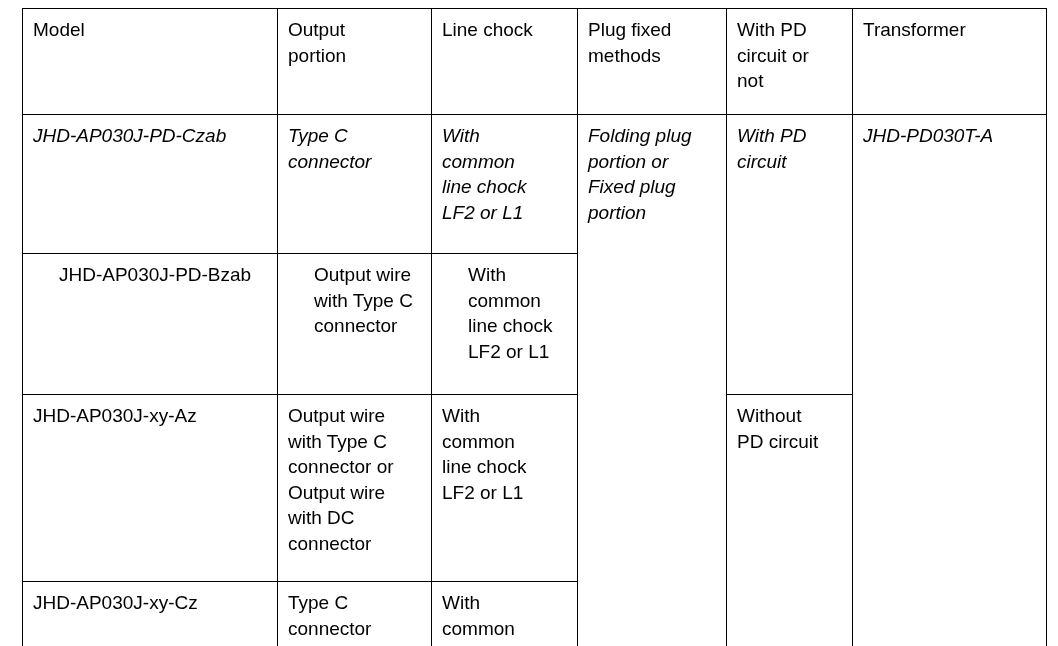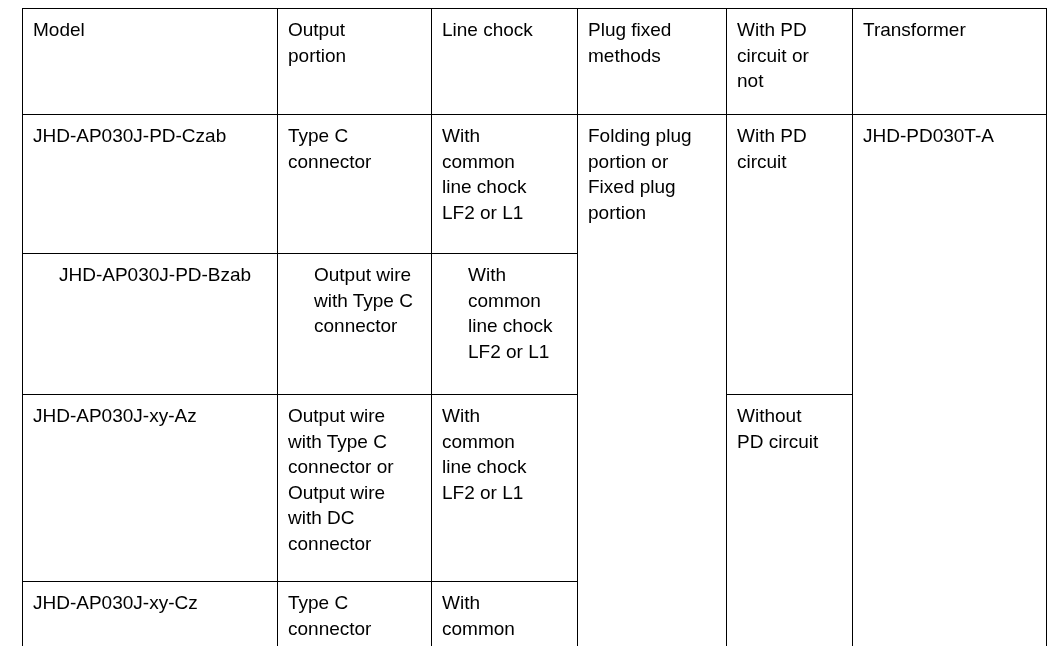--- a/index.html
+++ b/index.html
@@ -39,21 +39,21 @@
   }
   
   col.c0 { width: 255px; }
   col.c1 { width: 154px; }
   col.c2 { width: 146px; }
   col.c3 { width: 149px; }
   col.c4 { width: 126px; }
   col.c5 { width: 194px; }
 
   tr.header-row td { height: 89px; margin-left: 44px; }
-  tr.row-1 td { height: 122px; }
+  tr.row-1 td { height: 122px; font-style: italic; }
   tr.row-2 td { height: 124px; padding-left: 36px; }
   tr.row-3 td { height: 170px; }
   tr.row-4 td { height: 122px; }
 </style>
 </head>
 <body>
 
 <div id="spec-table-wrap">
   <table class="spec-table">
     <colgroup>

